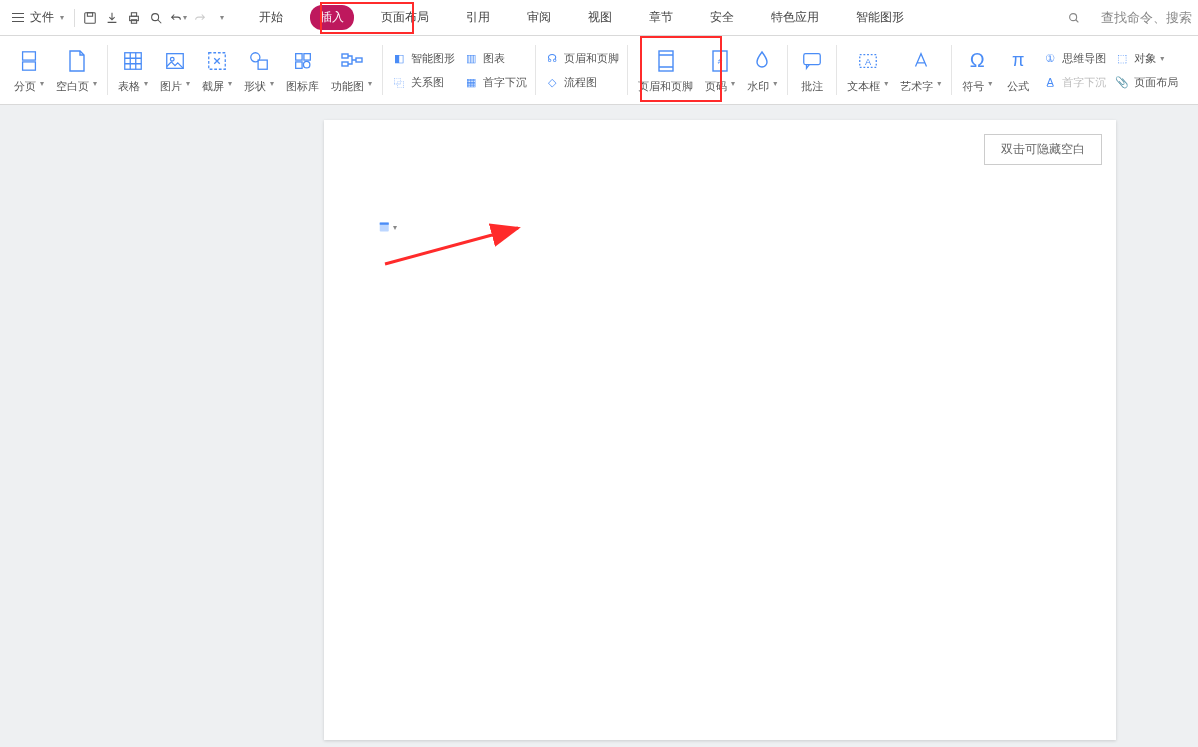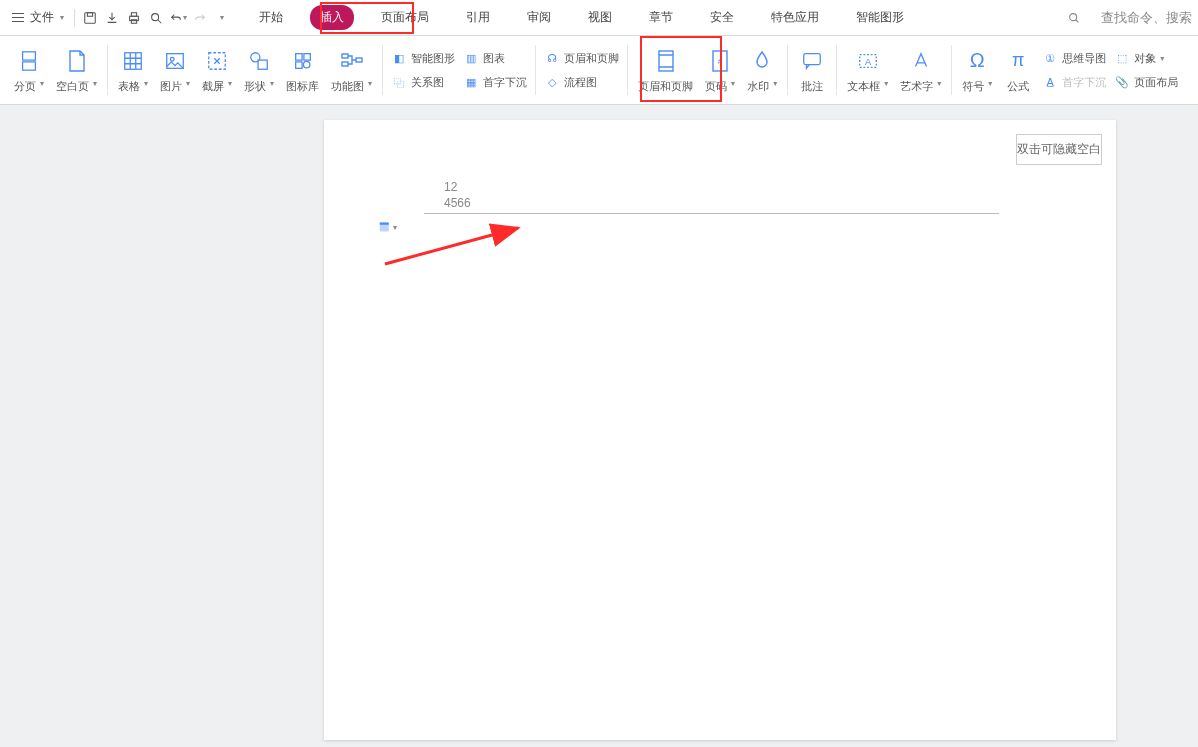--- a/index.html
+++ b/index.html
@@ -19,21 +19,21 @@
 .rb-big{display:flex;flex-direction:column;align-items:center;justify-content:center;padding:4px 6px;cursor:pointer;height:62px;min-width:40px}
 .rb-big .icon{height:28px;display:flex;align-items:center;justify-content:center;color:#4a8cf6}
 .rb-big .lbl{margin-top:4px;display:flex;gap:4px}
 .rb-sep{width:1px;height:50px;background:#e5e5e5;margin:0 4px}
 .rb-col{display:flex;flex-direction:column;gap:4px;padding:0 4px}
 .rb-sm{display:flex;align-items:center;gap:4px;cursor:pointer;height:20px;font-size:11px;color:#555}
 .rb-sm .ic{width:16px;height:16px;display:flex;align-items:center;justify-content:center;color:#4a8cf6}
 .dd{font-size:8px;color:#888}
 .canvas{position:absolute;left:0;right:0;top:105px;bottom:0;background:#eef0f2}
 .page{position:absolute;left:324px;top:15px;width:792px;height:620px;background:#fff;box-shadow:0 1px 3px rgba(0,0,0,.15)}
-.hide-blank{position:absolute;right:14px;top:14px;border:1px solid #ccc;background:#fff;padding:6px 0;font-size:12px;color:#666}
+.hide-blank{position:absolute;right:14px;top:14px;border:1px solid #ccc;background:#fff;padding:6px 16px;font-size:12px;color:#666}
 .hdr-box{position:absolute;left:100px;top:60px;width:575px;height:34px;border-bottom:1px solid #bbb;font-size:12px;color:#888}
 .hdr-box .l1{position:absolute;left:20px;top:0}
 .hdr-box .l2{position:absolute;left:20px;top:16px}
 .side-icon{position:absolute;left:55px;top:98px;width:18px;height:18px;display:flex;align-items:center;justify-content:center;color:#4a8cf6}
 .highlight-insert{position:absolute;left:320px;top:2px;width:94px;height:32px;border:2px solid #ff2b2b;pointer-events:none}
 .highlight-hdr{position:absolute;left:640px;top:36px;width:82px;height:66px;border:2px solid #ff2b2b;pointer-events:none}
 .arrow{position:absolute;left:380px;top:186px;width:145px;height:80px;pointer-events:none}
 svg{display:block}
 .disabled{color:#bbb}
 </style>
@@ -352,24 +352,20 @@
     <div class="rb-sm">
         <span class="ic">📎</span>
         <span>页面布局</span>
       </div>
   </div>
 </div>
 
 <div class="canvas">
   <div class="page">
     <div class="hide-blank">双击可隐藏空白</div>
-    <div class="hdr-box">
-      <div class="l1">12</div>
-      <div class="l2">4566</div>
-    </div>
     <div class="side-icon">
       <svg width="16" height="14" viewBox="0 0 16 14" fill="#4a8cf6">
           <rect x="1" y="1" width="12" height="12" rx="1" fill="#bcd6ff"></rect>
           <rect x="1" y="1" width="12" height="3" fill="#4a8cf6"></rect>
         </svg>
       <span class="dd" style="margin-left:2px">▾</span>
     </div>
   </div>
 </div>
 

